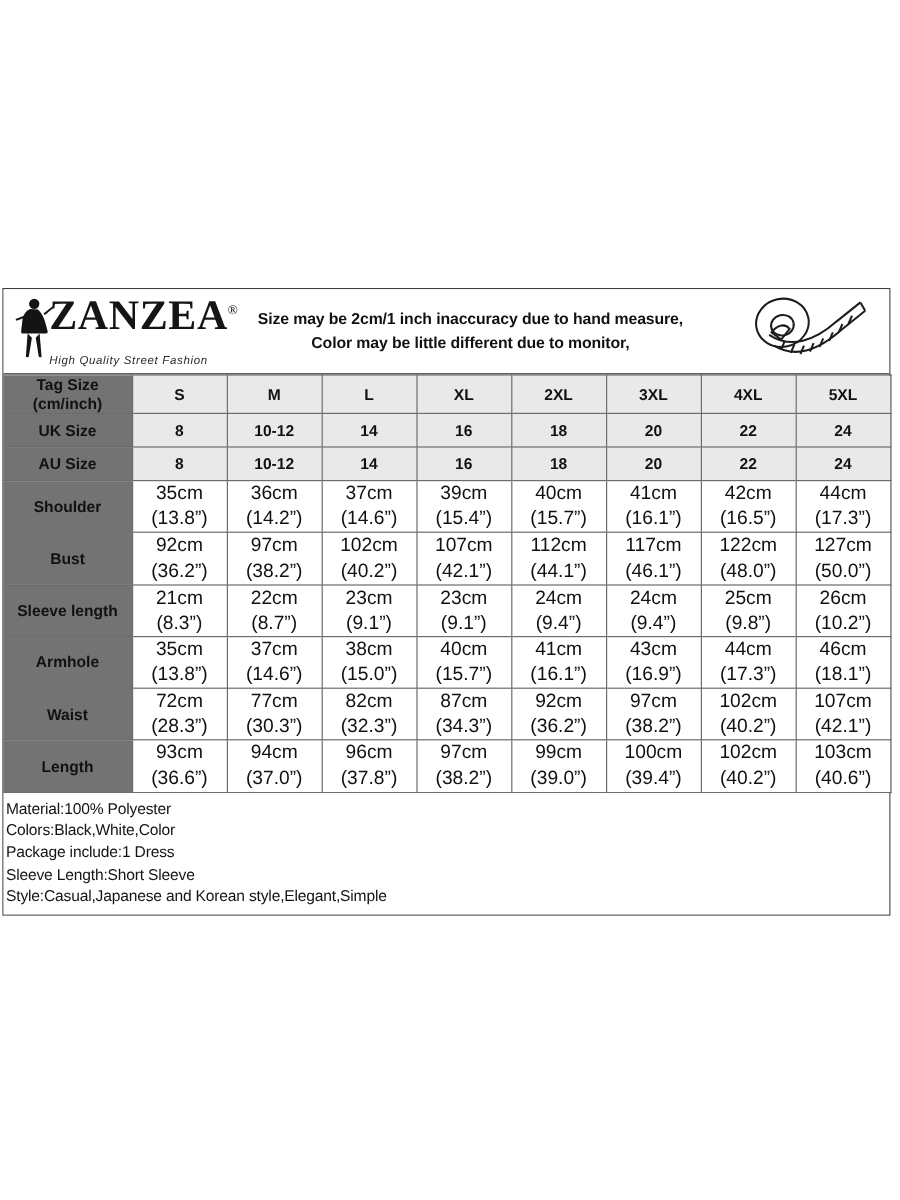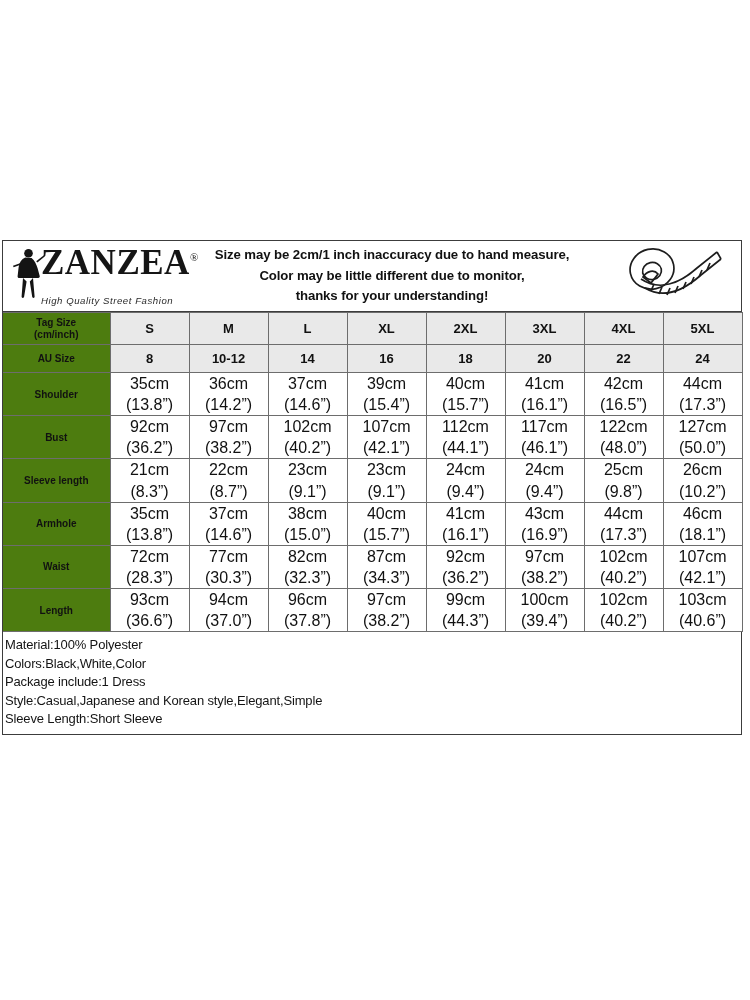--- a/index.html
+++ b/index.html
@@ -105,23 +105,23 @@
     table-layout: fixed;
   }
   table.size-table td {
     border: 1px solid #6d6d6d;
     text-align: center;
     vertical-align: middle;
     color: #111111;
     padding: 0;
   }
   table.size-table td.lbl {
-    background: #4d7c0f;
+    background: #737373;
     font-weight: bold;
-    font-size: 10px;
+    font-size: 13px;
     border-left: 0;
   }
   table.size-table td.hv {
     background: #e9e9e9;
     font-weight: bold;
     font-size: 13px;
   }
   table.size-table td.mv {
     background: #ffffff;
     font-size: 16px;
@@ -171,21 +171,20 @@
         <span class="logo-words">
           <span class="logo-wordmark"><span>ZANZEA</span><span class="logo-reg">®</span></span>
           <span class="logo-tagline">High Quality Street Fashion</span>
         </span>
       </div>
     </div>
 
     <div class="banner-notice">
       <div>Size may be 2cm/1 inch inaccuracy due to hand measure,</div>
       <div>Color may be little different due to monitor,</div>
-      <div>thanks for your understanding!</div>
     </div>
 
     <div class="banner-tape">
       <svg width="108" height="58" viewBox="0 0 108 58" aria-hidden="true">
         <g fill="none" stroke="#1d1d1d" stroke-width="1.7">
           <ellipse cx="31" cy="22" rx="22" ry="20" transform="rotate(-12 31 22)"></ellipse>
           <ellipse cx="31" cy="24" rx="9.5" ry="8.5" transform="rotate(-12 31 24)"></ellipse>
           <path d="M22 30 C26 24 33 22 37 27 L30 36 Z"></path>
           <path d="M24 41 C42 52 62 44 80 28 L100 12"></path>
           <path d="M20 32 C38 44 58 37 76 21 L96 5"></path>
@@ -227,20 +226,31 @@
         <td class="hv">M</td>
         <td class="hv">L</td>
         <td class="hv">XL</td>
         <td class="hv">2XL</td>
         <td class="hv">3XL</td>
         <td class="hv">4XL</td>
         <td class="hv">5XL</td>
       </tr>
 
 
+      <tr class="head-row">
+        <td class="lbl">UK Size</td>
+        <td class="hv">8</td>
+        <td class="hv">10-12</td>
+        <td class="hv">14</td>
+        <td class="hv">16</td>
+        <td class="hv">18</td>
+        <td class="hv">20</td>
+        <td class="hv">22</td>
+        <td class="hv">24</td>
+      </tr>
 
       <tr class="head-row">
         <td class="lbl">AU Size</td>
         <td class="hv">8</td>
         <td class="hv">10-12</td>
         <td class="hv">14</td>
         <td class="hv">16</td>
         <td class="hv">18</td>
         <td class="hv">20</td>
         <td class="hv">22</td>
@@ -440,21 +450,21 @@
         <td class="mv">
             <span class="cm">96cm</span>
             <span class="in">(37.8”)</span>
           </td>
         <td class="mv">
             <span class="cm">97cm</span>
             <span class="in">(38.2”)</span>
           </td>
         <td class="mv">
             <span class="cm">99cm</span>
-            <span class="in">(44.3”)</span>
+            <span class="in">(39.0”)</span>
           </td>
         <td class="mv">
             <span class="cm">100cm</span>
             <span class="in">(39.4”)</span>
           </td>
         <td class="mv">
             <span class="cm">102cm</span>
             <span class="in">(40.2”)</span>
           </td>
         <td class="mv">
@@ -462,17 +472,17 @@
             <span class="in">(40.6”)</span>
           </td>
       </tr>
     </tbody>
   </table>
 
   <div class="details">
     <div>Material:100% Polyester</div>
     <div>Colors:Black,White,Color</div>
     <div>Package include:1 Dress</div>
+    <div>Sleeve Length:Short Sleeve</div>
     <div>Style:Casual,Japanese and Korean style,Elegant,Simple</div>
-    <div>Sleeve Length:Short Sleeve</div>
   </div>
 
 </div>
 
 </body></html>

